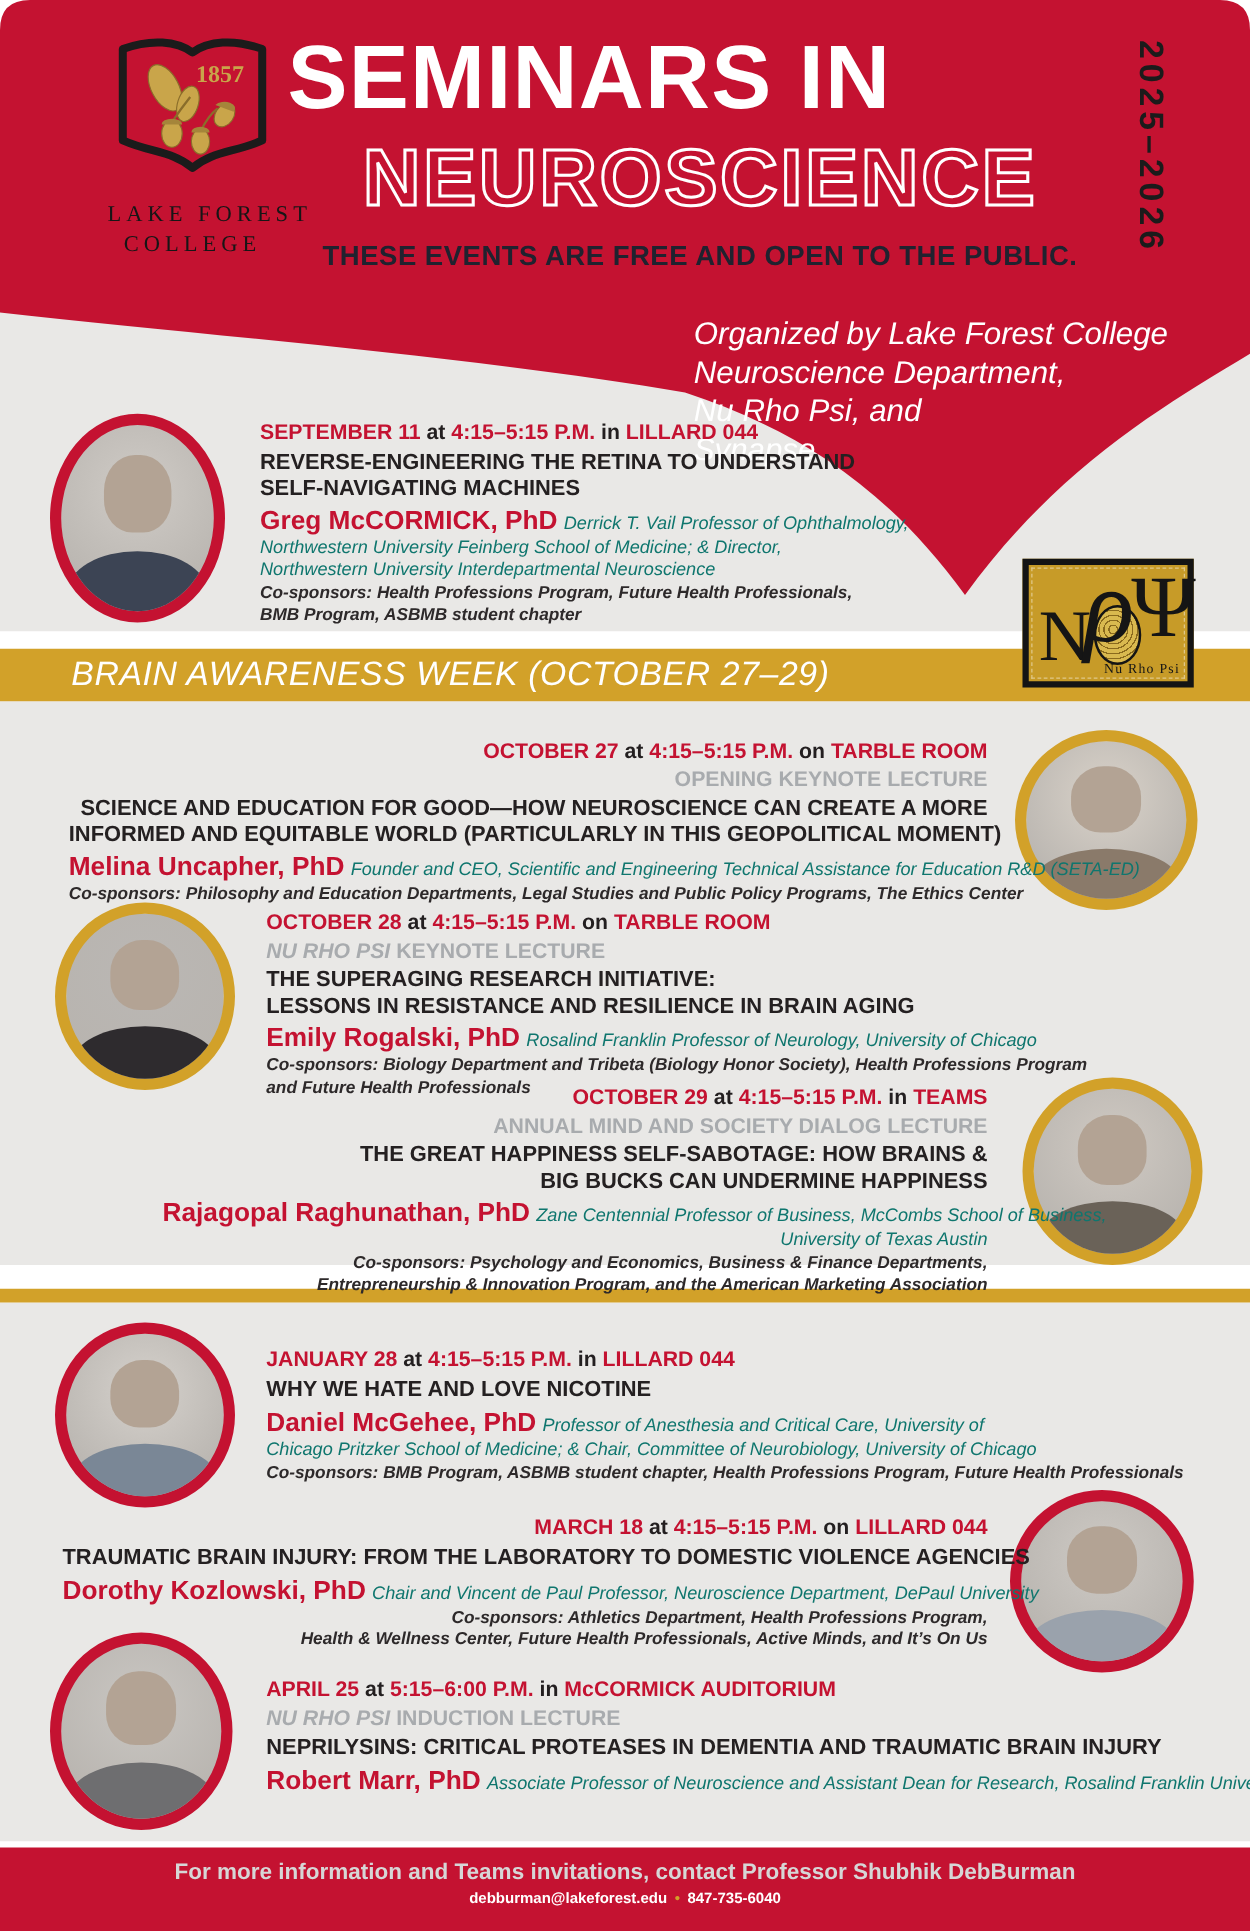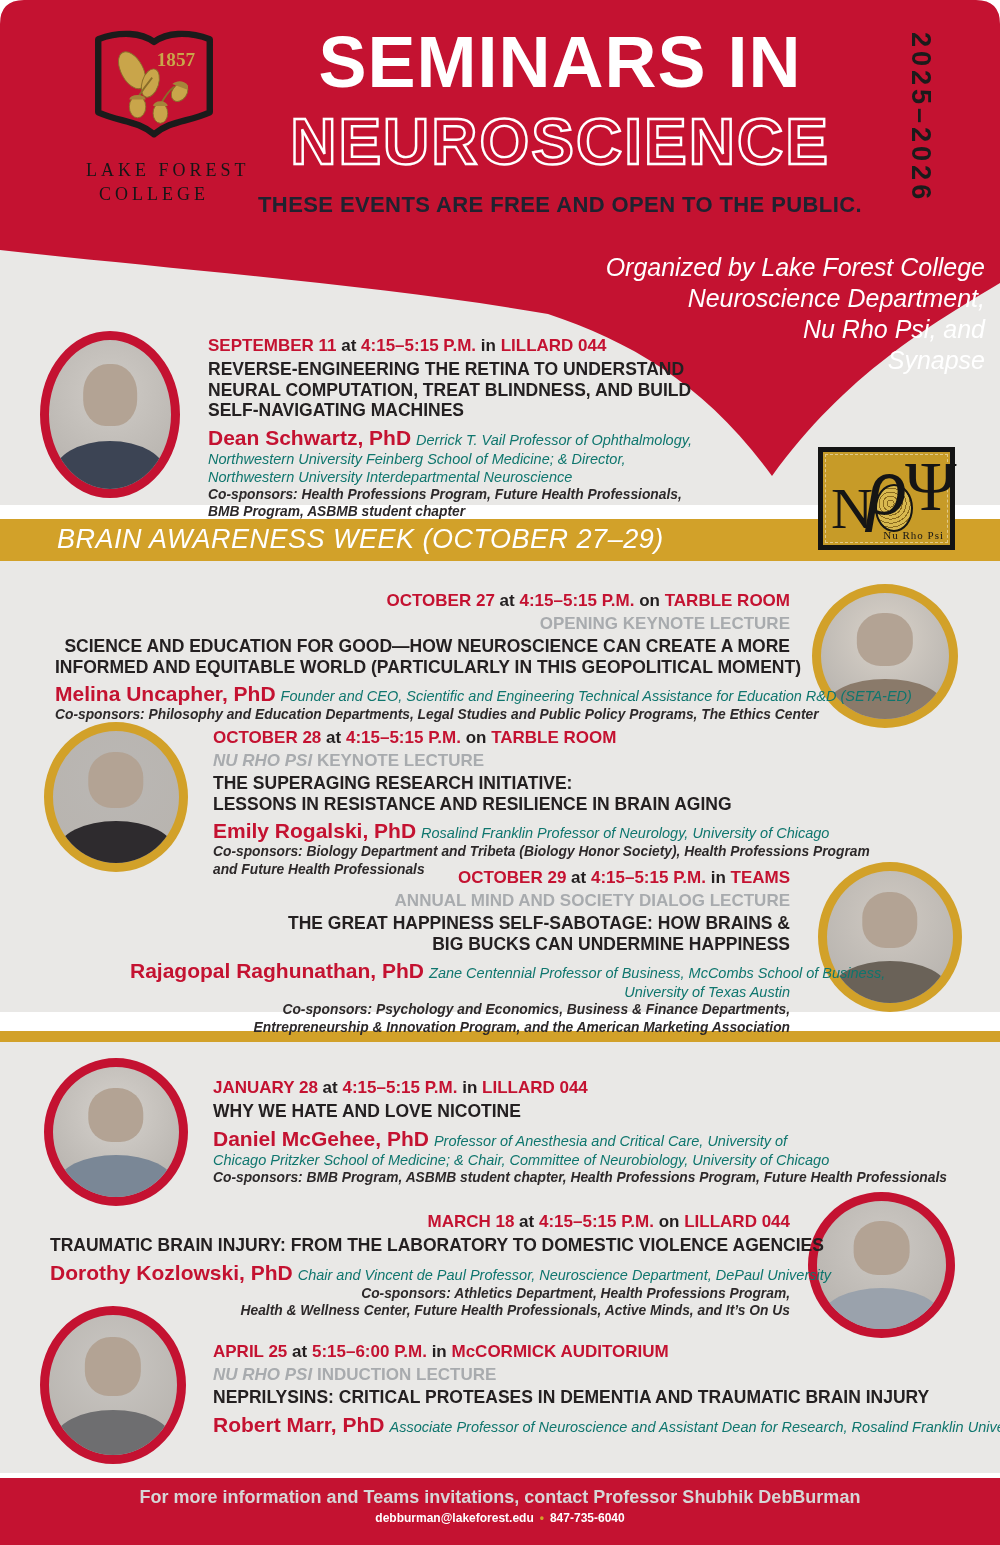--- a/index.html
+++ b/index.html
@@ -21,39 +21,39 @@
     font-size:27px;letter-spacing:.5px;
   }
   
   .header-svg{position:absolute;left:0;top:0;pointer-events:none;}
   .lfc-logo{position:absolute;left:86px;top:30px;width:136px;text-align:center;}
   .lfc-name{
     font-family:"Liberation Serif", serif;color:#161616;font-size:18px;
     letter-spacing:4px;line-height:24px;margin-top:6px;white-space:nowrap;
   }
   .title-1{
-    position:absolute;left:230px;top:26px;width:660px;text-align:center;
+    position:absolute;left:230px;top:26px;width:660px;
     color:#ffffff;font-weight:bold;font-size:72px;letter-spacing:1px;line-height:1;
   }
   .title-2{
     position:absolute;left:230px;top:110px;width:660px;text-align:center;
     font-weight:bold;font-size:64px;letter-spacing:2px;line-height:1;
     color:transparent;-webkit-text-stroke:2.4px #ffffff;
   }
   .tagline{
     position:absolute;left:230px;top:192px;width:660px;text-align:center;
     color:#20222f;font-weight:bold;font-size:22px;letter-spacing:.4px;
   }
   .year-vert{
     position:absolute;left:905px;top:32px;height:200px;
     writing-mode:vertical-rl;color:#1b1b1b;font-weight:bold;font-size:27px;
     letter-spacing:4px;
   }
   .organized{
-    position:absolute;left:555px;top:252px;width:430px;text-align:right;
+    position:absolute;left:555px;top:252px;width:430px;text-align:left;
     color:#ffffff;font-style:italic;font-size:25px;line-height:31px;
   }
   
   .event{position:absolute;color:#231f20;}
   .event.right{text-align:right;}
   .date-line{font-weight:bold;font-size:17px;color:#c41231;margin-bottom:3px;white-space:nowrap;}
   .date-line .conj{color:#231f20;font-weight:bold;}
   .series{font-weight:bold;font-size:17px;color:#a8abae;margin-bottom:2px;white-space:nowrap;}
   .series em{font-style:italic;}
   .title-line{font-weight:bold;font-size:17.5px;line-height:20.5px;color:#242021;white-space:nowrap;}
@@ -171,24 +171,23 @@
   <div class="photo red-ring" style="left:40px;top:331px;width:140px;height:167px;--sh:#3c4454;--bgph:#cfcbc6;"></div>
   <div class="event" style="left:208px;top:336px;width:490px;">
     <div class="date-line">
       <span>SEPTEMBER 11</span>
       <span class="conj">at</span>
       <span>4:15–5:15 P.M.</span>
       <span class="conj">in</span>
       <span>LILLARD 044</span>
     </div>
     <div class="title-line">REVERSE-ENGINEERING THE RETINA TO UNDERSTAND</div>
-    <div class="title-line">NEURAL COMPUTATION, TREAT BLINDNESS, AND BUILD</div>
     <div class="title-line">SELF-NAVIGATING MACHINES</div>
     <div class="speaker-line">
-      <span class="speaker">Dean Schwartz, PhD</span><span class="affil">Derrick T. Vail Professor of Ophthalmology,</span>
+      <span class="speaker">Greg McCORMICK, PhD</span><span class="affil">Derrick T. Vail Professor of Ophthalmology,</span>
     </div>
     <div class="affil">Northwestern University Feinberg School of Medicine; &amp; Director,</div>
     <div class="affil">Northwestern University Interdepartmental Neuroscience</div>
     <div class="cospon">Co-sponsors: Health Professions Program, Future Health Professionals,</div>
     <div class="cospon">BMB Program, ASBMB student chapter</div>
   </div>
 
   <div class="photo gold-ring" style="left:812px;top:584px;width:146px;height:144px;--sh:#8a7a6a;--bgph:#d9d2c9;"></div>
   <div class="event right" style="left:55px;top:591px;width:735px;">
     <div class="date-line">

